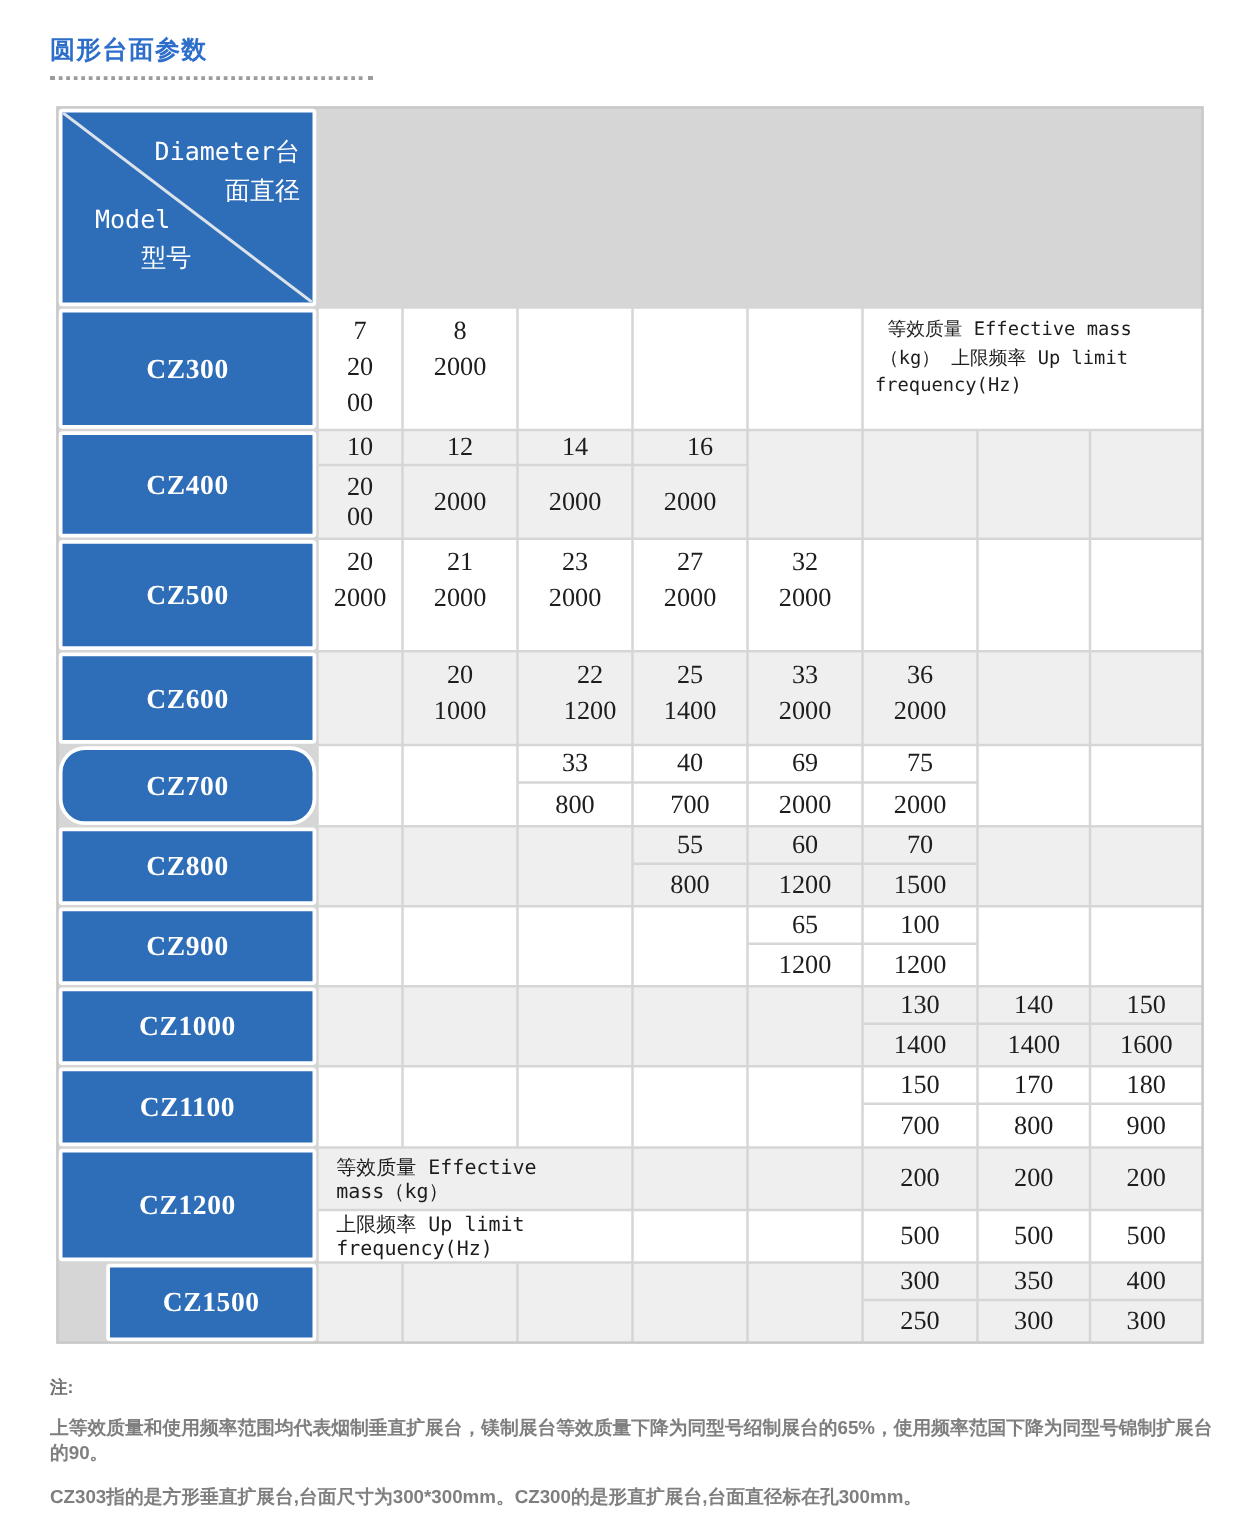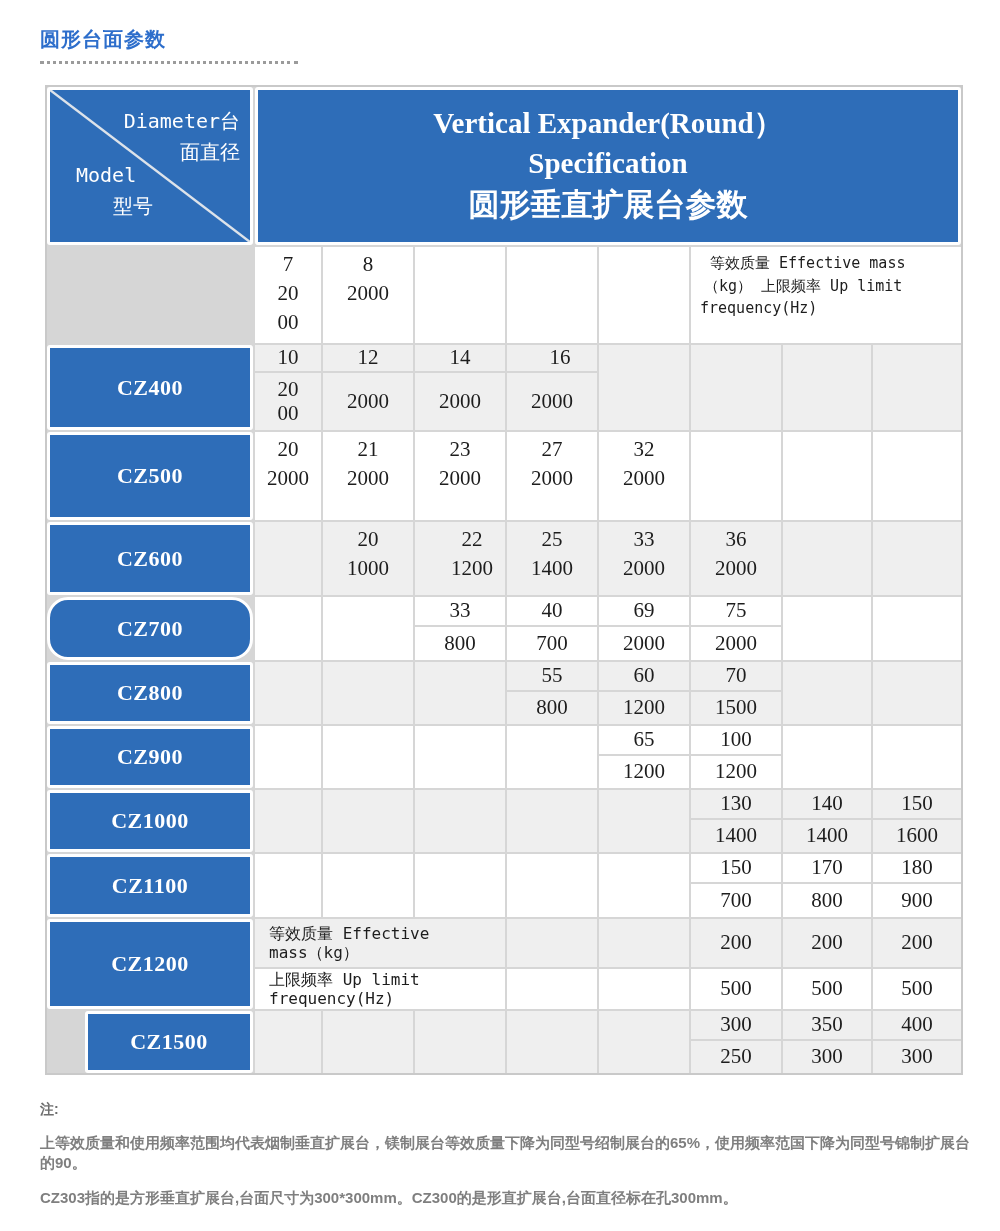--- a/index.html
+++ b/index.html
@@ -61,26 +61,22 @@
       </svg>
       <div class="corner-top">
         <div>Diameter台</div>
         <div>面直径</div>
       </div>
       <div class="corner-bottom">
         <div>Model</div>
         <div class="indent">型号</div>
       </div>
     </div>
-    <div class="blue hdr-cell">
-      <div class="hl en">Vertical Expander(Round）</div>
-      <div class="hl en">Specification</div>
-      <div class="hl cn">圆形垂直扩展台参数</div>
-    </div>
-
+
+  <div class="blue model-cell" style="grid-area: 2 / 1 / span 2;">CZ300</div>
       <div class="cell single num" style="grid-area: 2 / 2 / span 2 / span 1; background: rgb(255, 255, 255);">
         <span>7</span>
         <span class="wrap2">2000</span>
       </div>
       <div class="cell single num" style="grid-area: 2 / 3 / span 2 / span 1; background: rgb(255, 255, 255);">
         <span>8</span>
         <span>2000</span>
       </div>
       <div class="cell" style="grid-area: 2 / 4 / span 2 / span 1; background: rgb(255, 255, 255);"></div>
       <div class="cell" style="grid-area: 2 / 5 / span 2 / span 1; background: rgb(255, 255, 255);"></div>

